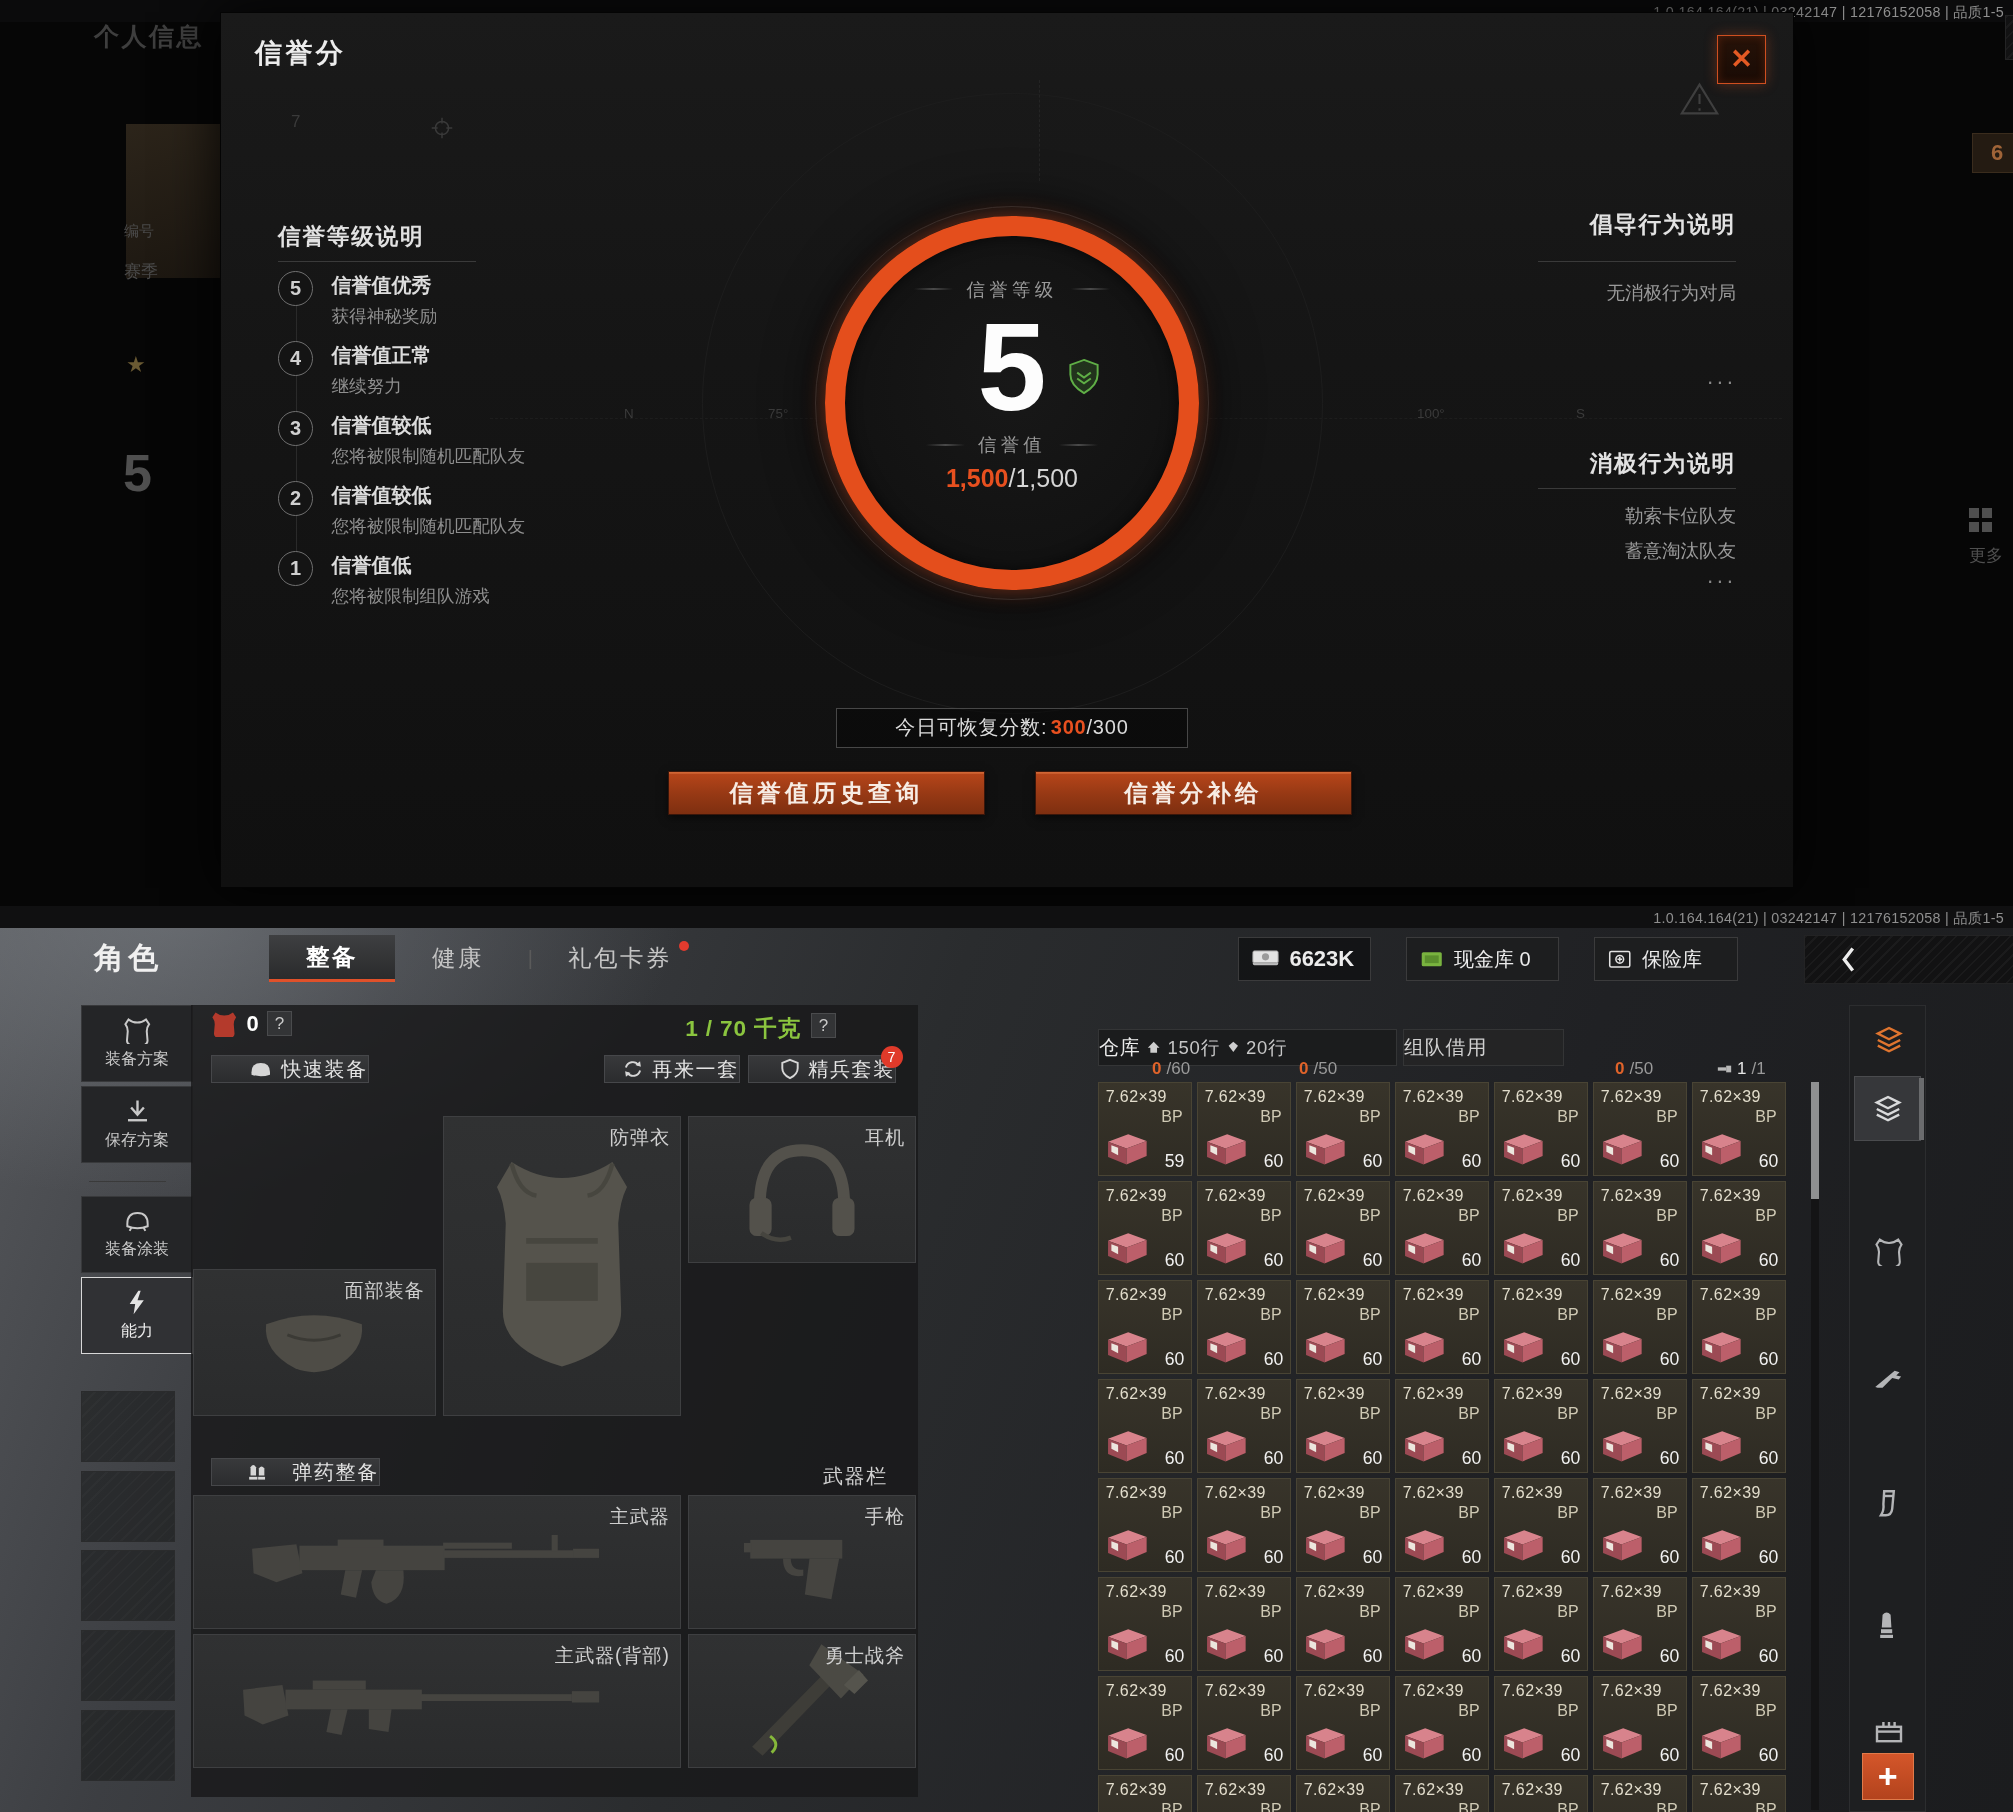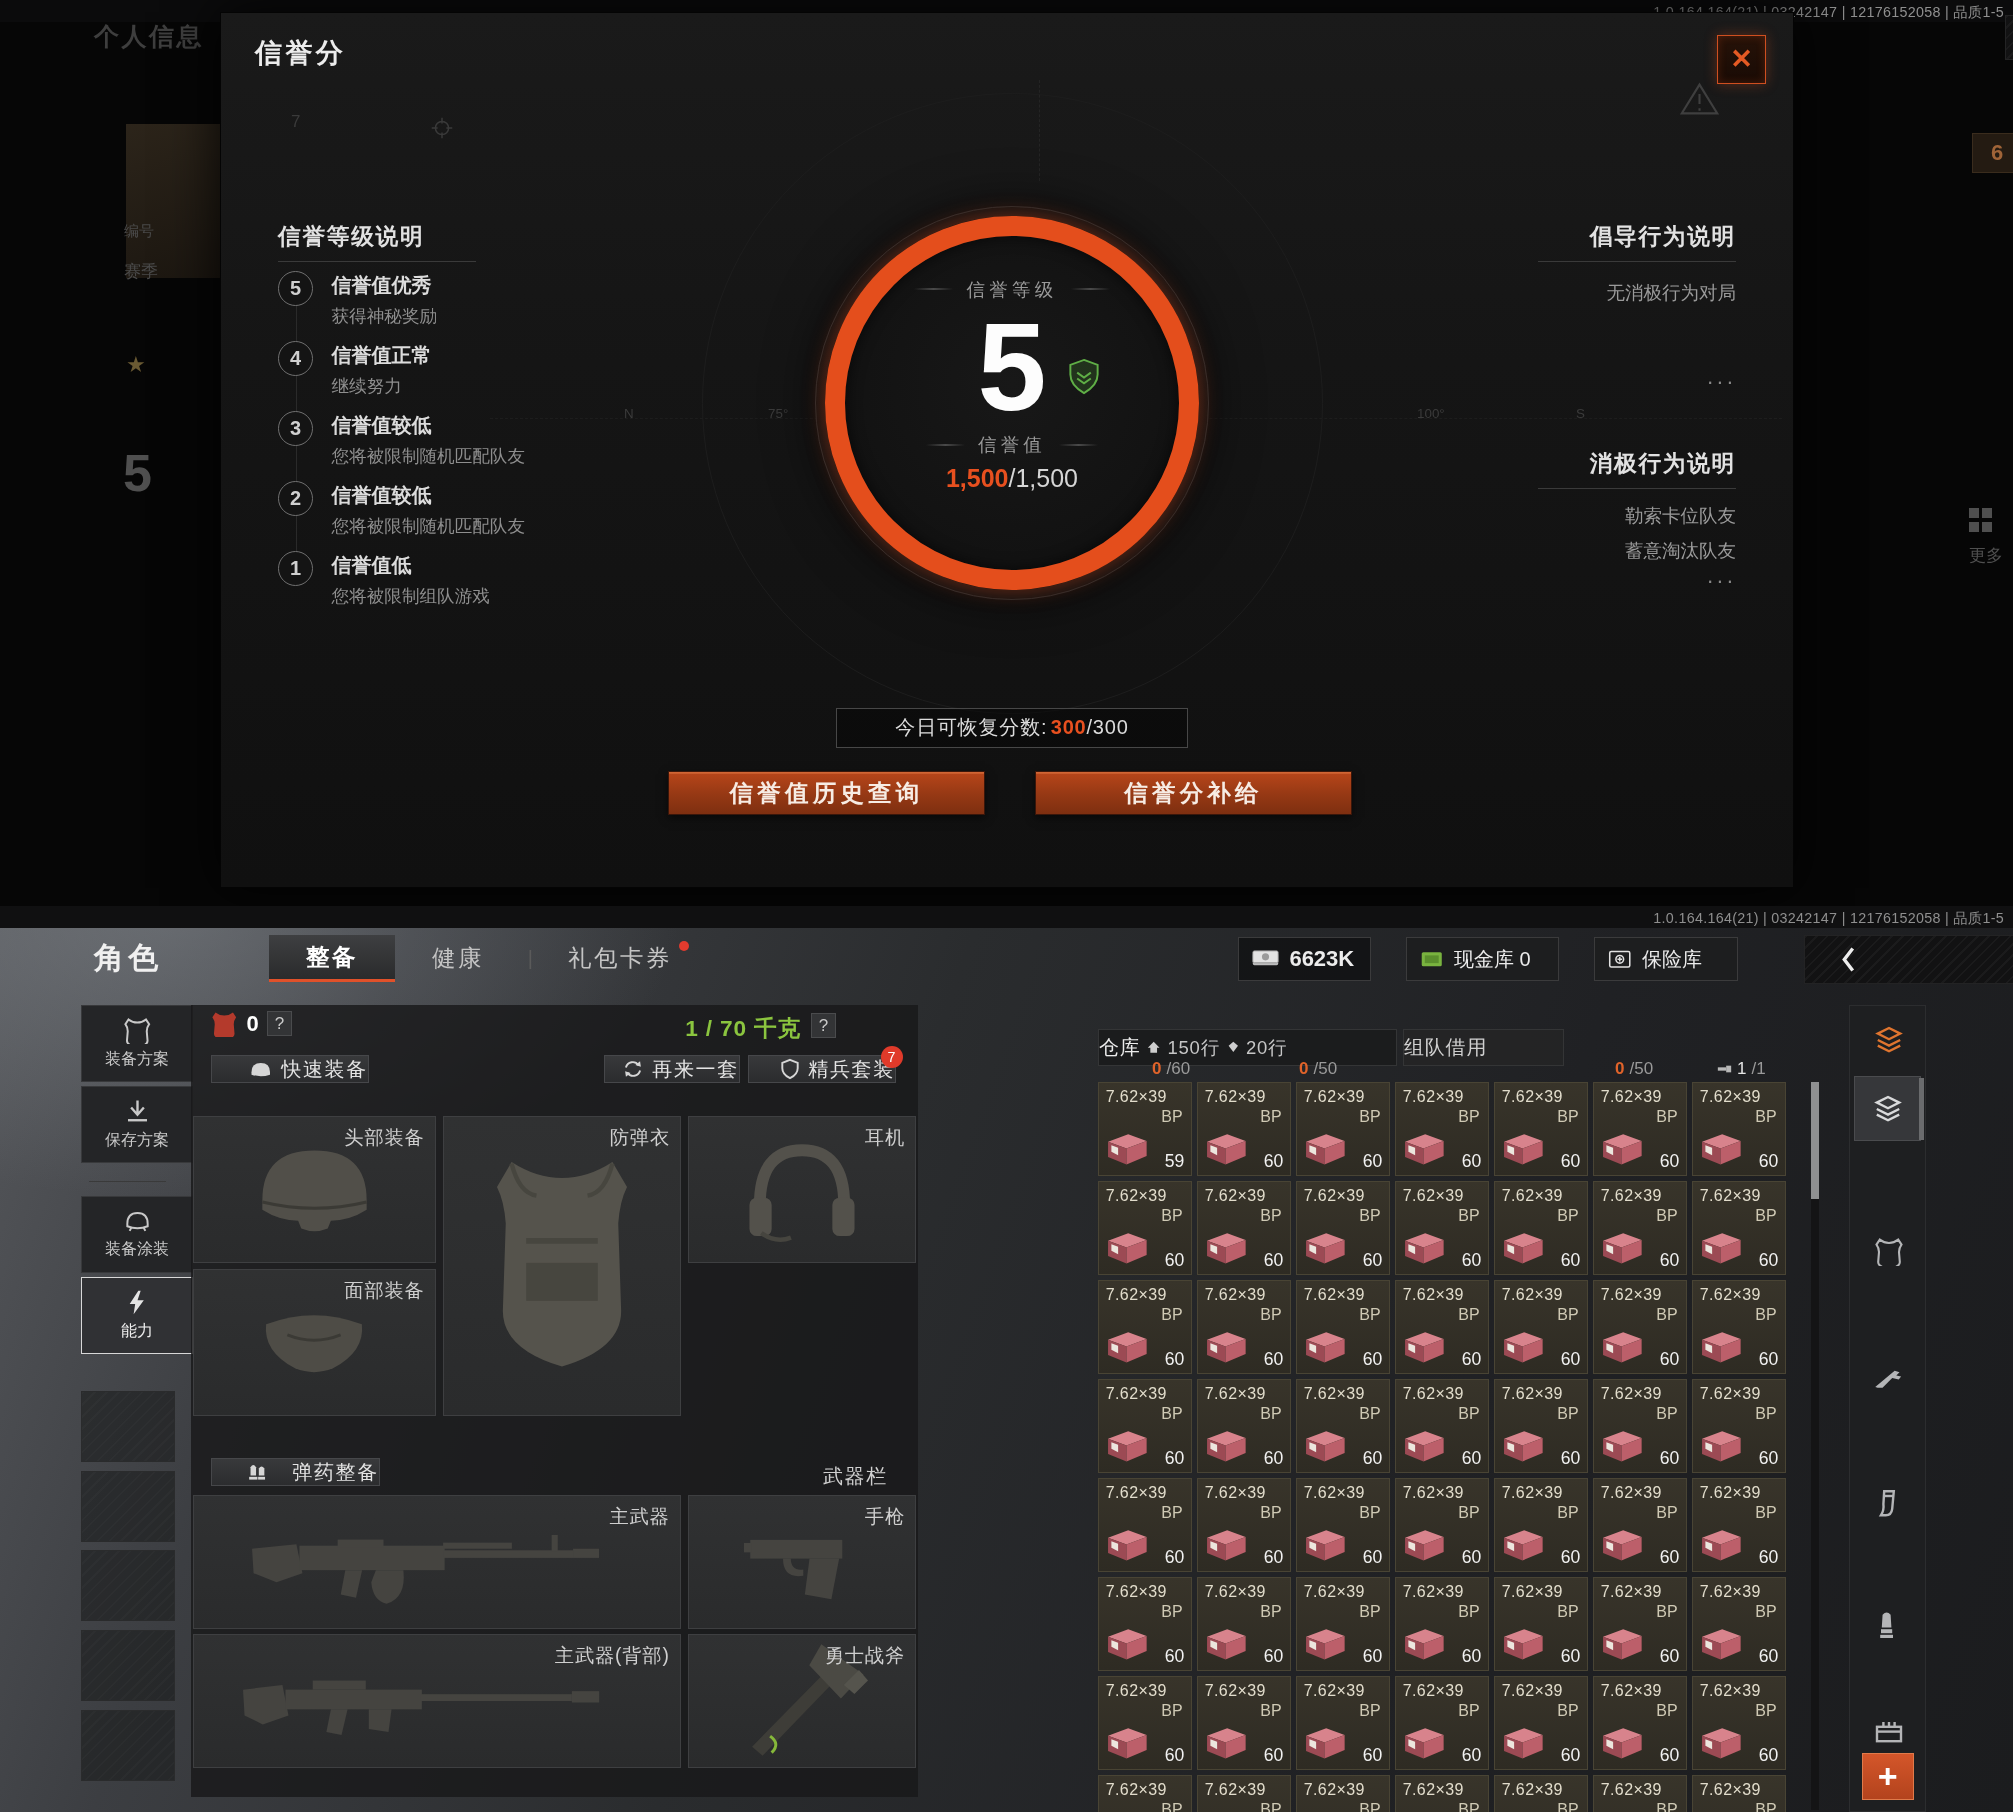--- a/index.html
+++ b/index.html
@@ -290,21 +290,21 @@
           <span class="dline"></span>
           <span>信誉值</span>
           <span class="dline"></span>
         </div>
         <div class="gauge-score">
           <span class="cur">1,500</span><span class="max">/1,500</span>
         </div>
       </div>
     </div>
 
-    <div class="r-heading" style="top:208px">倡导行为说明</div>
+    <div class="r-heading" style="top:196px">倡导行为说明</div>
     <div class="r-rule" style="top:248px"></div>
     <div class="r-list" style="top:262px">
 
     <div>无消极行为对局</div>
       </div>
     <div class="r-more" style="top:356px">···</div>
 
     <div class="r-heading" style="top:435px">消极行为说明</div>
     <div class="r-rule" style="top:475px"></div>
     <div class="r-list" style="top:485px">
@@ -425,27 +425,20 @@
       <span>再来一套</span>
     </div>
     <div class="panel-btn l-elite">
       <svg width="20" height="22" viewBox="0 0 26 28">
           <path d="M13 2 L23 6 V13 Q23 21 13 26 Q3 21 3 13 V6 Z" fill="none" stroke="#d6d6d6" stroke-width="2.5"></path>
         </svg>
       <span>精兵套装</span>
       <span class="badge">7</span>
     </div>
 
-    <div class="cell c-head">
-      <span class="cell-label">头部装备</span>
-      <svg width="133" height="109" viewBox="0 0 170 140">
-          <path d="M18 84 Q18 20 85 20 Q152 20 152 84 L152 96 Q130 110 106 110 L102 120 Q85 127 68 120 L64 110 Q40 110 18 96 Z" fill="#514f49"></path>
-          <path d="M18 86 Q85 102 152 86" stroke="#3b3a35" stroke-width="4" fill="none"></path>
-        </svg>
-    </div>
     <div class="cell c-vest">
       <span class="cell-label">防弹衣</span>
       <svg width="168" height="235" viewBox="0 0 230 310">
           <path d="M46 12 Q80 34 115 34 Q150 34 184 12 L204 46 Q194 66 192 96 L196 216 Q196 268 115 292 Q34 268 34 216 L38 96 Q36 66 26 46 Z" fill="#55534c"></path>
           <rect x="66" y="150" width="98" height="52" fill="#47463f"></rect>
           <path d="M66 120 h98" stroke="#47463f" stroke-width="8"></path>
           <path d="M46 14 q10 40 34 44 M184 14 q-10 40 -34 44" stroke="#47463f" stroke-width="6" fill="none"></path>
         </svg>
     </div>
     <div class="cell c-headset">

